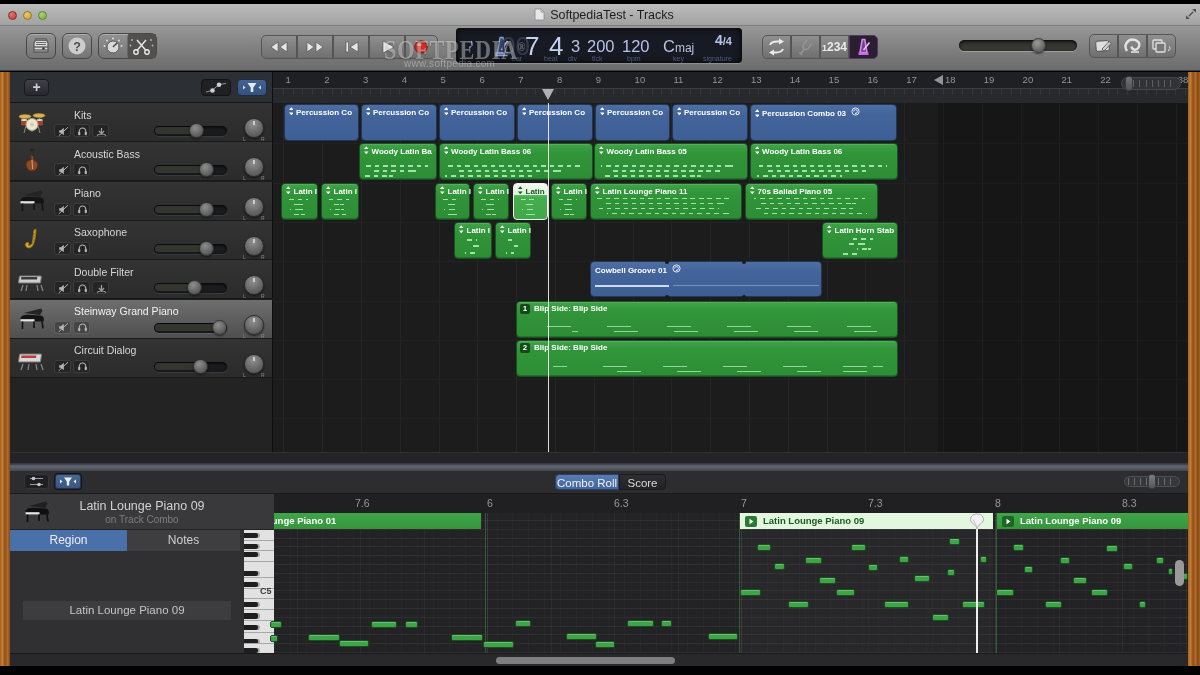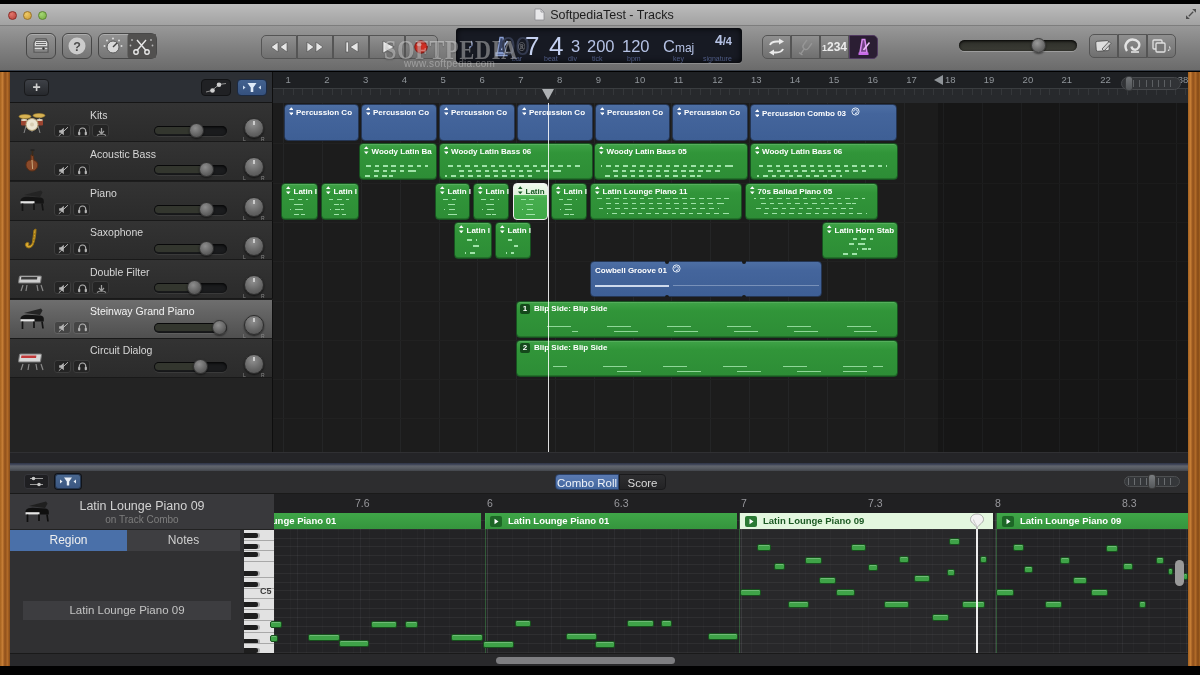--- a/index.html
+++ b/index.html
@@ -33,21 +33,21 @@
   #a5621f 0px,#c57d35 2.5px,#8f4f1a 5px,#b06a28 7.5px,#834917 10px,#a5621f 12px);}
 #blackbottom{left:0;top:666px;width:1200px;height:9px;background:#020202;}
 
 
 #tracks{left:10px;top:72px;width:1178px;height:396px;background:#1d1d1d;}
 #ctrlstrip{left:0;top:0;width:263px;height:31px;background:#2c2f34;border-bottom:1px solid #151515;border-right:1px solid #0e0e0e;}
 #ruler{left:263px;top:0;width:915px;height:31px;background:#1e2023;border-bottom:1px solid #151515;}
 .rnum{top:2px;font-size:9.5px;color:#90959a;}
 .trow{left:0;width:263px;height:39px;border-bottom:1px solid #191919;background:linear-gradient(#333333,#2b2b2b);border-right:1px solid #0e0e0e;}
 .trow.sel{background:linear-gradient(#6e6e6e,#4f4f4f);}
-.tname{left:44px;top:5.5px;font-size:10.5px;color:#d4d4d4;padding-left:36px;}
+.tname{left:28px;top:5.5px;font-size:10.5px;color:#d4d4d4;padding-left:36px;}
 .sbtn{top:21px;width:17px;height:13px;border-radius:3px;background:#242424;
   border:1px solid #3c3c3c;color:#909090;font-size:8px;text-align:center;line-height:12px;}
 .sbtn svg{left:.5px;top:.5px;}
 .trow.sel .sbtn{background:#454545;border-color:#626262;}
 .vslider{left:144px;top:23px;width:73px;height:10px;border-radius:5px;background:#1a1b1d;box-shadow:inset 0 1px 3px #000,0 1px 0 rgba(255,255,255,.07);}
 .vfill{left:1px;top:1px;height:7px;border-radius:4px;background:#33362e;}
 .vknob{top:-3px;width:15px;height:15px;border-radius:50%;
   background:radial-gradient(circle at 40% 32%,#8e8e8e,#5e5e5e 65%,#4c4c4c);border:1px solid #333;box-shadow:0 1px 2px rgba(0,0,0,.5);}
 .pknob{left:234px;top:15px;width:20px;height:20px;border-radius:50%;
   background:radial-gradient(circle at 45% 28%,#909090,#646464 60%,#4e4e4e);border:1px solid #2c2c2c;box-shadow:0 1px 2px rgba(0,0,0,.6);}
@@ -918,24 +918,20 @@
       <div class="ernum txt" style="left:81px;">7.6</div>
       <div class="ernum txt" style="left:213px;">6</div>
       <div class="ernum txt" style="left:340px;">6.3</div>
       <div class="ernum txt" style="left:467px;">7</div>
       <div class="ernum txt" style="left:594px;">7.3</div>
       <div class="ernum txt" style="left:721px;">8</div>
       <div class="ernum txt" style="left:848px;">8.3</div>
       <div class="ehdr txt" style="left:0;width:207px;">
           <span style="position:absolute;left:-8px;top:2px;">ounge Piano 01</span>
         </div>
-      <div class="ehdr txt" style="left:211px;width:252px;"><svg class="inl" width="12" height="11" viewBox="0 0 12 11" style="margin:2.5px 0 0 5px;">
-            <rect x="0" y="0" width="12" height="11" rx="2" fill="#1d6626"></rect>
-            <path d="M4.5 2.8 L8.5 5.5 L4.5 8.2 Z" fill="#fff"></path>
-          </svg><span style="position:absolute;left:23px;top:2px;">Latin Lounge Piano 01</span></div>
       <div class="ehdr txt" style="left:466px;width:253px;background:linear-gradient(#eafaе6,#d8f2d4);background:#e3f7df;color:#1c5a24;"><svg class="inl" width="12" height="11" viewBox="0 0 12 11" style="margin:2.5px 0 0 5px;">
             <rect x="0" y="0" width="12" height="11" rx="2" fill="#2a7a34"></rect>
             <path d="M4.5 2.8 L8.5 5.5 L4.5 8.2 Z" fill="#fff"></path>
           </svg><span style="position:absolute;left:23px;top:2px;">Latin Lounge Piano 09</span></div>
       <div class="ehdr txt" style="left:723px;width:191px;"><svg class="inl" width="12" height="11" viewBox="0 0 12 11" style="margin:2.5px 0 0 5px;">
             <rect x="0" y="0" width="12" height="11" rx="2" fill="#1d6626"></rect>
             <path d="M4.5 2.8 L8.5 5.5 L4.5 8.2 Z" fill="#fff"></path>
           </svg><span style="position:absolute;left:23px;top:2px;">Latin Lounge Piano 09</span></div>
       <div style="left:211px;top:19px;width:1px;height:140px;background:rgba(80,200,95,.33);"></div>
       <div style="left:465px;top:19px;width:1px;height:140px;background:rgba(80,200,95,.33);"></div>

